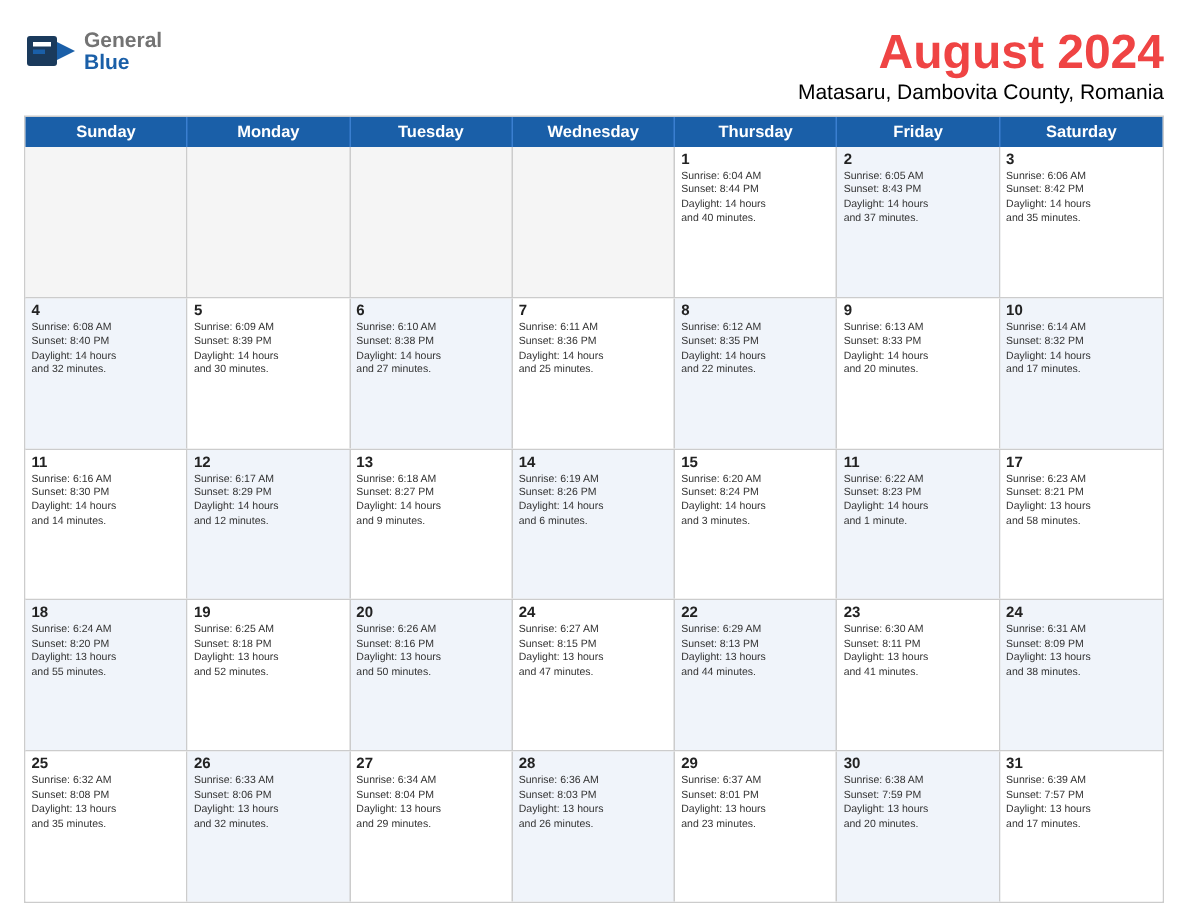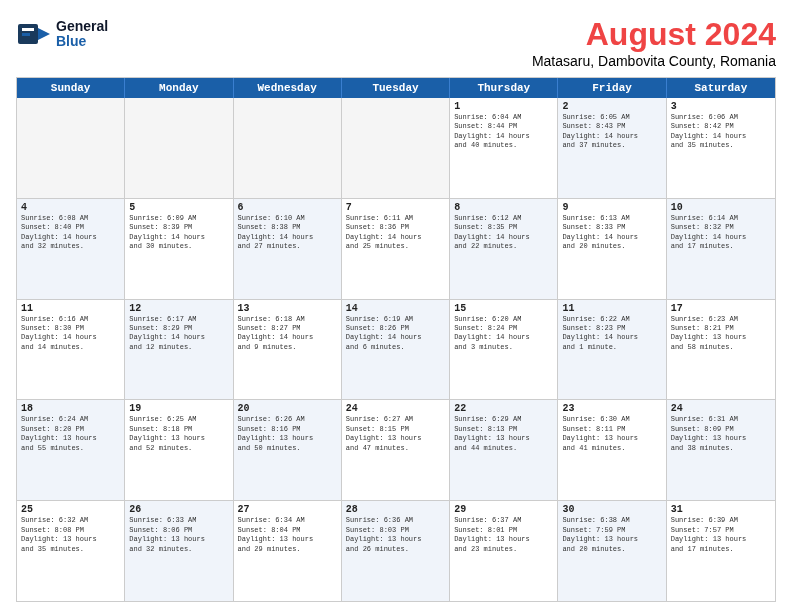--- a/index.html
+++ b/index.html
@@ -24,21 +24,21 @@
       margin-bottom: 8px;
     }
     .logo {
       display: flex;
       align-items: center;
       gap: 4px;
     }
     .logo-text {
       font-size: 14px;
       font-weight: bold;
-      color: #0f172a;
+      color: #737373;
       line-height: 1.1;
     }
     .logo-blue { color: #1a5fa8; }
     .logo-icon {
       width: 36px;
       height: 36px;
     }
     .title-block {
       text-align: right;
     }
@@ -49,21 +49,20 @@
     }
     .sub-title {
       font-size: 14px;
       color: #000000;
     }
     .calendar {
       flex: 1;
       display: flex;
       flex-direction: column;
       border: 1px solid #ccc;
-      font-family: Liberation Mono, monospace;
     }
     .cal-header {
       display: grid;
       grid-template-columns: repeat(7, 1fr);
       background: #1a5fa8;
     }
     .cal-header-cell {
       color: #fff;
       font-size: 11px;
       font-weight: bold;
@@ -129,22 +128,22 @@
     <div class="title-block">
       <div class="main-title">August 2024</div>
       <div class="sub-title">Matasaru, Dambovita County, Romania</div>
     </div>
   </div>
 
   <div class="calendar">
     <div class="cal-header">
     <div class="cal-header-cell">Sunday</div>
         <div class="cal-header-cell">Monday</div>
+        <div class="cal-header-cell">Tuesday</div>
         <div class="cal-header-cell">Wednesday</div>
-        <div class="cal-header-cell">Tuesday</div>
         <div class="cal-header-cell">Thursday</div>
         <div class="cal-header-cell">Friday</div>
         <div class="cal-header-cell">Saturday</div>
       </div>
     <div class="cal-body">
     <div class="cal-row">
           <div class="cal-cell empty"></div>
           <div class="cal-cell empty"></div>
           <div class="cal-cell empty"></div>
           <div class="cal-cell empty"></div>

